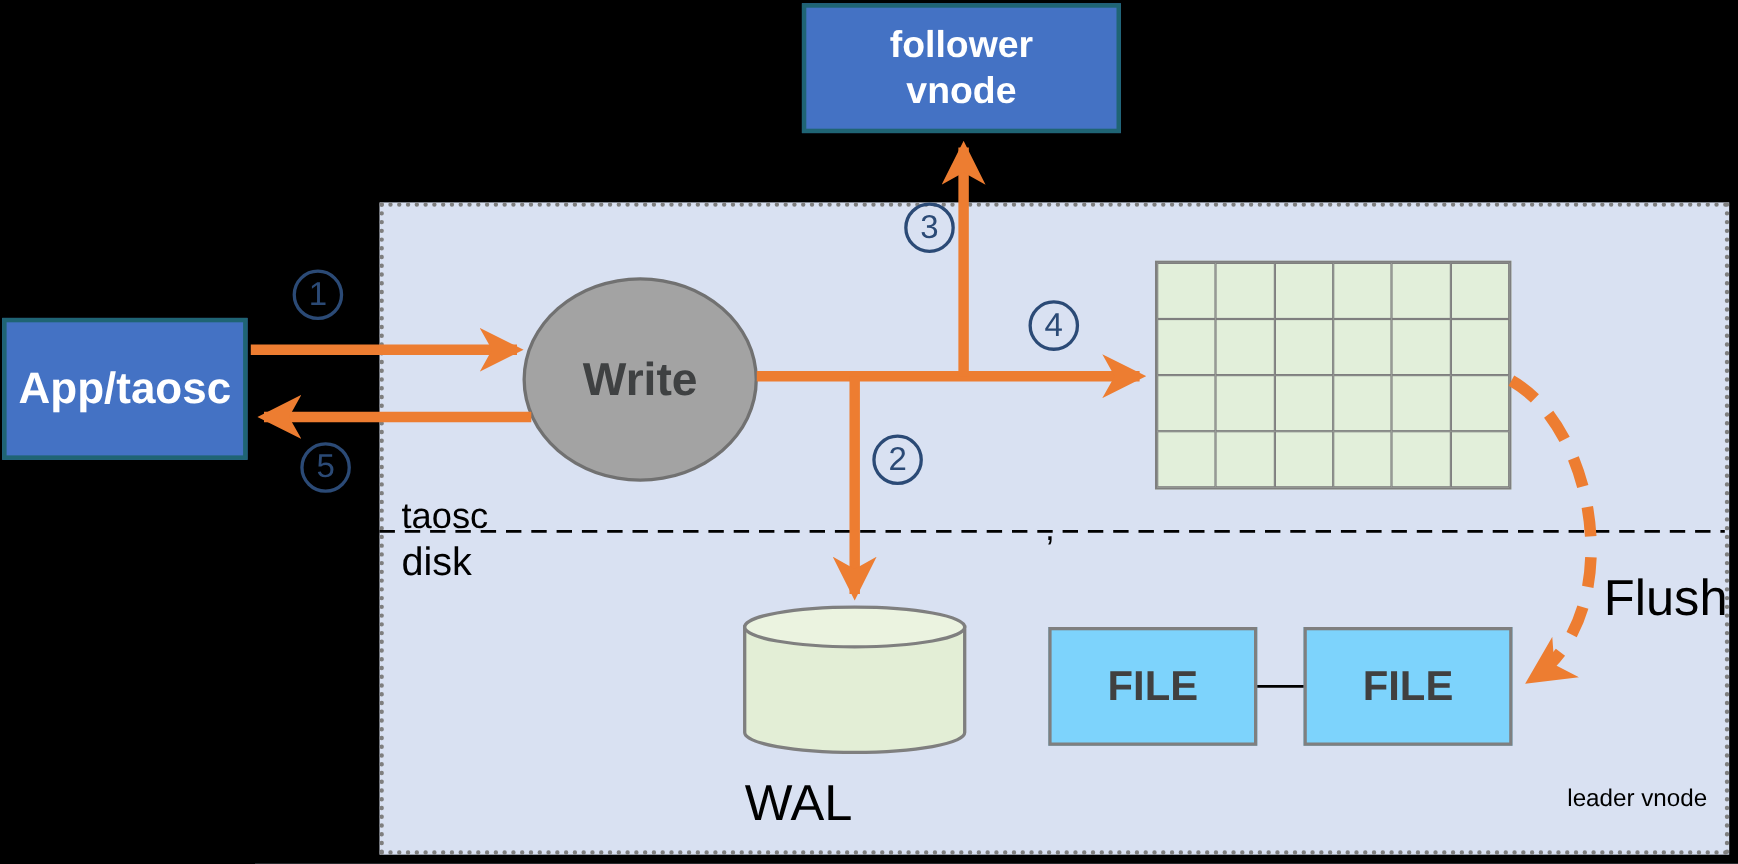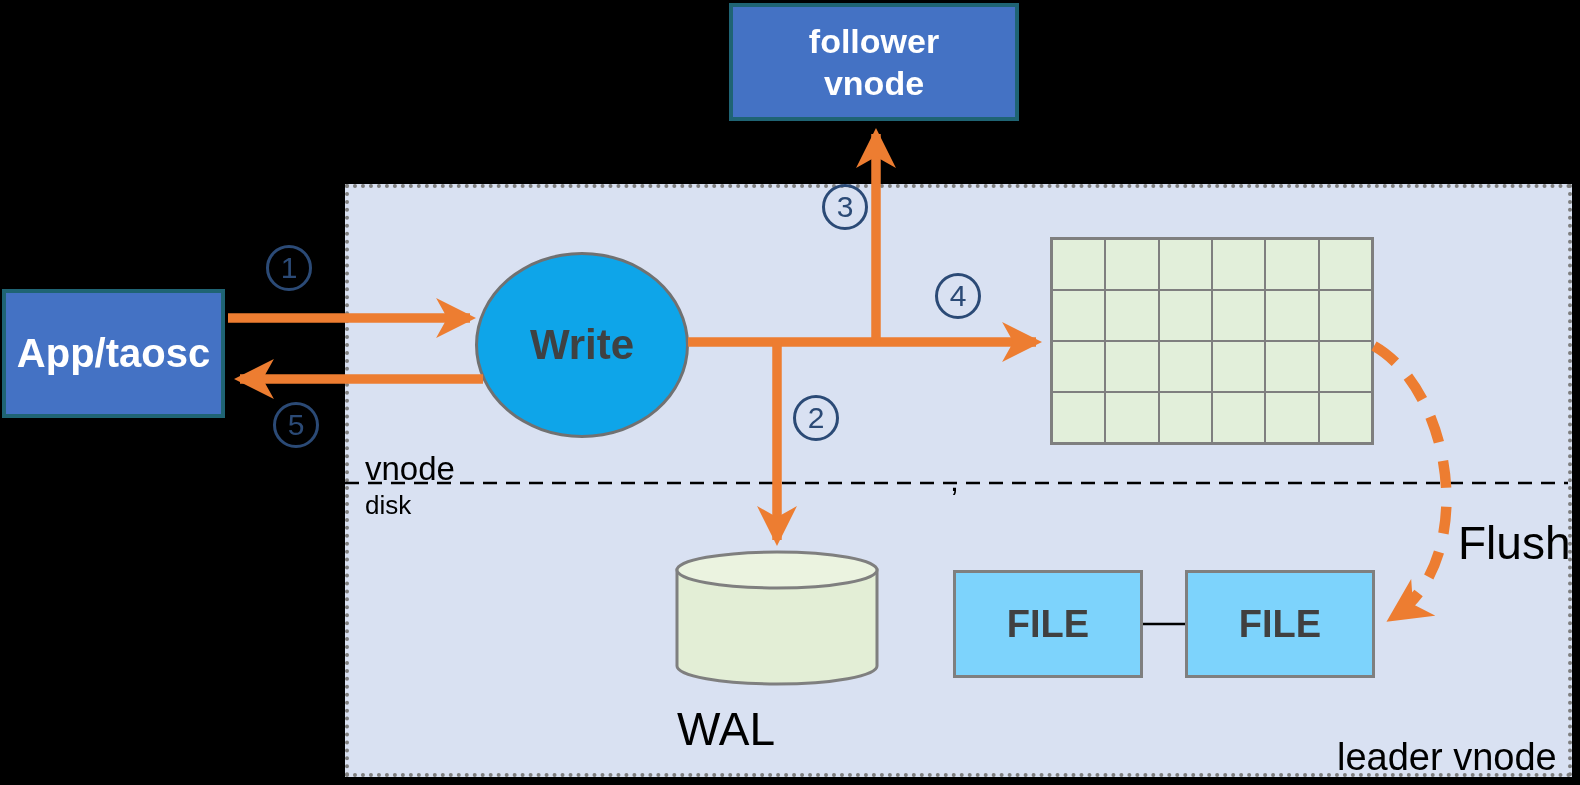--- a/index.html
+++ b/index.html
@@ -12,44 +12,44 @@
 
   
   .bluebox{position:absolute;background:#4472C4;border:4px solid #1F6474;box-sizing:border-box;
            color:#FFFFFF;font-weight:bold;display:flex;align-items:center;justify-content:center;
            text-align:center;}
   #follower{left:729px;top:3px;width:290px;height:118px;font-size:34px;line-height:1.25;}
   #follower .wrap{width:200px;}
   #app{left:2px;top:289px;width:223px;height:129px;font-size:40px;}
 
   
-  #write{position:absolute;left:475px;top:252px;width:214px;height:186px;background:#0ea5e9;
+  #write{position:absolute;left:475px;top:252px;width:214px;height:186px;background:#a3a3a3;
          border:3px solid #717171;border-radius:50%;box-sizing:border-box;
          display:flex;align-items:center;justify-content:center;
          font-size:42px;font-weight:bold;color:#3F4142;}
 
   
   #memtable{position:absolute;left:1050px;top:237px;width:324px;height:208px;display:grid;
             background:#E2EFDA;border:2px solid #7F7F7F;box-sizing:border-box;}
   #memtable .cell{border:1.5px solid #7F7F7F;}
 
   
   .greenbox{position:absolute;width:190px;height:108px;background:#7dd3fc;border:3px solid #7F7F7F;
             box-sizing:border-box;display:flex;align-items:center;justify-content:center;
             font-weight:bold;font-size:38px;color:#404040;}
   #file1{left:953px;top:570px;}
   #file2{left:1185px;top:570px;}
 
   
   .lbl{position:absolute;color:#000;white-space:nowrap;}
   #lbl-memory{left:365px;top:450px;font-size:33px;}
-  #lbl-disk{left:365px;top:490px;font-size:26px;}
+  #lbl-disk{left:365px;top:490px;font-size:36px;}
   #lbl-wal{left:677px;top:702px;width:200px;text-align:left;font-size:46px;}
   #lbl-flush{left:1458px;top:516px;font-size:46px;}
-  #lbl-leader{left:1337px;top:713px;width:215px;text-align:right;font-size:38px;margin-top:23px;}
+  #lbl-leader{left:1337px;top:713px;width:215px;text-align:right;font-size:22px;}
   #lbl-comma{left:950px;top:462px;font-size:32px;}
 
   
   .stepnum{position:absolute;width:46px;height:46px;border:3px solid #2B4A76;border-radius:50%;
            box-sizing:border-box;color:#2B4A76;font-size:30px;
            display:flex;align-items:center;justify-content:center;background:transparent;}
   #step1{left:266px;top:245px;}
   #step2{left:793px;top:395px;}
   #step3{left:822px;top:184px;}
   #step4{left:935px;top:273px;}
@@ -128,21 +128,21 @@
     <g stroke="#ED7D31" stroke-width="9.5" fill="none">
       <path d="M228 318 L470 318" marker-end="url(#ah)"></path>
       <path d="M483 379 L240 379" marker-end="url(#ah)"></path>
       <path d="M688 342 L1036 342" marker-end="url(#ah)"></path>
       <path d="M777 342 L777 540" marker-end="url(#ah)"></path>
       <path d="M876 342 L876 134" marker-end="url(#ah)"></path>
       <path d="M1374 346 C1452 390 1480 560 1392 618" stroke-width="10.5" stroke-dasharray="27 19" marker-end="url(#ah)"></path>
     </g>
   </svg>
 
-  <div class="lbl" id="lbl-memory">vnode</div>
+  <div class="lbl" id="lbl-memory">taosc</div>
   <div class="lbl" id="lbl-disk">disk</div>
   <div class="lbl" id="lbl-wal">WAL</div>
   <div class="lbl" id="lbl-flush">Flush</div>
   <div class="lbl" id="lbl-leader">leader vnode</div>
   <div class="lbl" id="lbl-comma">,</div>
 
   <div class="stepnum" id="step1">1</div>
   <div class="stepnum" id="step2">2</div>
   <div class="stepnum" id="step3">3</div>
   <div class="stepnum" id="step4">4</div>

